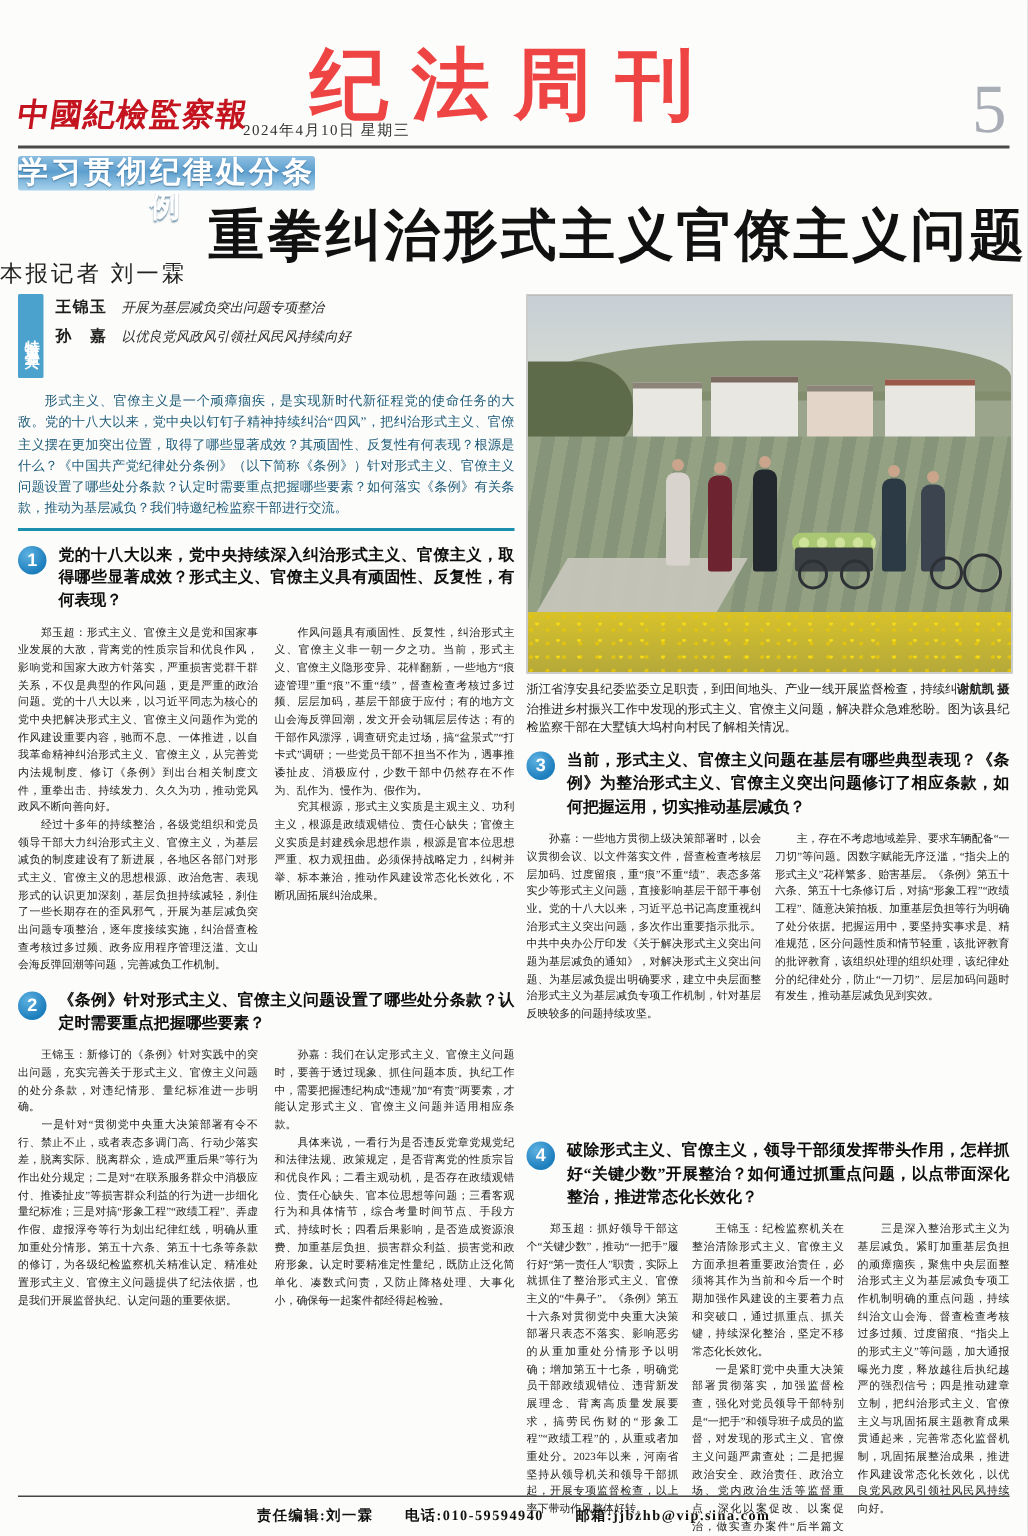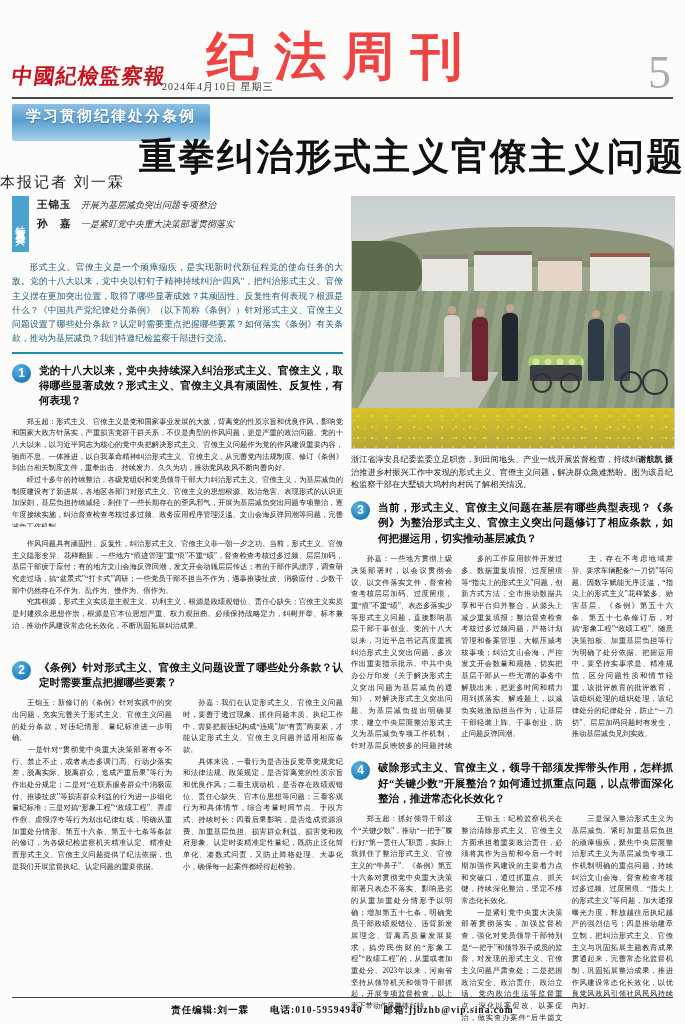--- a/index.html
+++ b/index.html
@@ -8,23 +8,23 @@
         box-shadow:0 0 6px rgba(0,0,0,.25);}
   
   .weekly-title{position:absolute;top:22px;left:0;right:0;text-align:center;
         font-size:52px;font-weight:bold;color:#ef4444;letter-spacing:16px;font-family:"Liberation Serif",serif;}
   .paper-logo{position:absolute;top:62px;left:12px;font-size:21px;font-weight:bold;color:#c41420;
         transform:skewX(-8deg);letter-spacing:1px;font-family:"Liberation Serif",serif;}
   .issue-date{position:absolute;top:80px;left:162px;font-size:10px;color:#333;letter-spacing:1px;}
   .page-number{position:absolute;top:46px;right:14px;font-size:46px;color:#a9aeb6;font-family:"Liberation Serif",serif;}
   .head-rule{position:absolute;top:97px;left:12px;right:12px;height:0;border-top:2px solid #4a4a4a;}
   
-  .series-banner{position:absolute;top:104px;left:12px;width:198px;height:37px;
+  .series-banner{position:absolute;top:104px;left:12px;width:198px;height:23px;
         background:linear-gradient(180deg,#8dbfe2 0%,#5d9fce 45%,#a7d2ec 100%);
-        color:#fff;font-weight:bold;font-size:15px;text-align:center;line-height:23px;
+        color:#fff;font-weight:bold;font-size:20px;text-align:center;line-height:23px;
         letter-spacing:2px;text-shadow:0 1px 1px rgba(30,80,120,.6);
         font-family:"Liberation Sans",sans-serif;border-radius:2px;}
   .headline{position:absolute;top:132px;left:0;right:0;text-align:right;font-size:37px;
         font-weight:bold;color:#111;letter-spacing:2px;font-family:"Liberation Serif",serif;}
   .byline{position:absolute;top:173px;left:0;right:0;text-align:left;font-size:15px;color:#222;letter-spacing:2px;}
   
   .left-col{position:absolute;top:196px;left:12px;width:331px;}
   .right-col{position:absolute;top:196px;left:351px;width:322px;}
   
   .guest-panel{display:flex;gap:8px;margin-bottom:8px;}
@@ -98,33 +98,33 @@
 
     <div class="guest-panel">
       <div class="guest-label">特邀嘉宾</div>
       <div class="guest-list">
         <div class="guest-row">
           <span class="guest-name">王锦玉</span>
           <span class="guest-title">开展为基层减负突出问题专项整治</span>
         </div>
         <div class="guest-row">
           <span class="guest-name">孙　嘉</span>
-          <span class="guest-title">一是紧盯党中央重大决策部署贯彻落实</span>
+          <span class="guest-title">以优良党风政风引领社风民风持续向好</span>
         </div>
       </div>
     </div>
 
     <div class="intro">形式主义、官僚主义是一个顽瘴痼疾，是实现新时代新征程党的使命任务的大敌。党的十八大以来，党中央以钉钉子精神持续纠治“四风”，把纠治形式主义、官僚主义摆在更加突出位置，取得了哪些显著成效？其顽固性、反复性有何表现？根源是什么？《中国共产党纪律处分条例》（以下简称《条例》）针对形式主义、官僚主义问题设置了哪些处分条款？认定时需要重点把握哪些要素？如何落实《条例》有关条款，推动为基层减负？我们特邀纪检监察干部进行交流。</div>
     <div class="intro-rule"></div>
 
     <div class="q-block">
       <div class="q-num">1</div>
       <div class="q-text">党的十八大以来，党中央持续深入纠治形式主义、官僚主义，取得哪些显著成效？形式主义、官僚主义具有顽固性、反复性，有何表现？</div>
     </div>
-    <div class="body-cols" style="height:234px;flex-direction:column;">
+    <div class="body-cols" style="height:234px;">
       <div class="body-col">　　郑玉超：形式主义、官僚主义是党和国家事业发展的大敌，背离党的性质宗旨和优良作风，影响党和国家大政方针落实，严重损害党群干群关系，不仅是典型的作风问题，更是严重的政治问题。党的十八大以来，以习近平同志为核心的党中央把解决形式主义、官僚主义问题作为党的作风建设重要内容，驰而不息、一体推进，以自我革命精神纠治形式主义、官僚主义，从完善党内法规制度、修订《条例》到出台相关制度文件，重拳出击、持续发力、久久为功，推动党风政风不断向善向好。
 　　经过十多年的持续整治，各级党组织和党员领导干部大力纠治形式主义、官僚主义，为基层减负的制度建设有了新进展，各地区各部门对形式主义、官僚主义的思想根源、政治危害、表现形式的认识更加深刻，基层负担持续减轻，刹住了一些长期存在的歪风邪气，开展为基层减负突出问题专项整治，逐年度接续实施，纠治督查检查考核过多过频、政务应用程序管理泛滥、文山会海反弹回潮等问题，完善减负工作机制。</div>
       <div class="body-col">　　作风问题具有顽固性、反复性，纠治形式主义、官僚主义非一朝一夕之功。当前，形式主义、官僚主义隐形变异、花样翻新，一些地方“痕迹管理”重“痕”不重“绩”，督查检查考核过多过频、层层加码，基层干部疲于应付；有的地方文山会海反弹回潮，发文开会动辄层层传达；有的干部作风漂浮，调查研究走过场，搞“盆景式”“打卡式”调研；一些党员干部不担当不作为，遇事推诿扯皮、消极应付，少数干部中仍然存在不作为、乱作为、慢作为、假作为。
 　　究其根源，形式主义实质是主观主义、功利主义，根源是政绩观错位、责任心缺失；官僚主义实质是封建残余思想作祟，根源是官本位思想严重、权力观扭曲。必须保持战略定力，纠树并举、标本兼治，推动作风建设常态化长效化，不断巩固拓展纠治成果。</div>
     </div>
 
     <div class="q-block" style="margin-top:10px;">
       <div class="q-num">2</div>
       <div class="q-text">《条例》针对形式主义、官僚主义问题设置了哪些处分条款？认定时需要重点把握哪些要素？</div>
     </div>
@@ -169,21 +169,20 @@
       <span class="credit">谢航凯 摄</span>
       <span>浙江省淳安县纪委监委立足职责，到田间地头、产业一线开展监督检查，持续纠治推进乡村振兴工作中发现的形式主义、官僚主义问题，解决群众急难愁盼。图为该县纪检监察干部在大墅镇大坞村向村民了解相关情况。</span>
     </div>
 
     <div class="q-block">
       <div class="q-num">3</div>
       <div class="q-text">当前，形式主义、官僚主义问题在基层有哪些典型表现？《条例》为整治形式主义、官僚主义突出问题修订了相应条款，如何把握运用，切实推动基层减负？</div>
     </div>
     <div class="body-cols" style="height:198px;gap:9px;">
       <div class="body-col">　　孙嘉：一些地方贯彻上级决策部署时，以会议贯彻会议、以文件落实文件，督查检查考核层层加码、过度留痕，重“痕”不重“绩”、表态多落实少等形式主义问题，直接影响基层干部干事创业。党的十八大以来，习近平总书记高度重视纠治形式主义突出问题，多次作出重要指示批示。中共中央办公厅印发《关于解决形式主义突出问题为基层减负的通知》，对解决形式主义突出问题、为基层减负提出明确要求，建立中央层面整治形式主义为基层减负专项工作机制，针对基层反映较多的问题持续攻坚。</div>
-      <div class="body-col">　　多的工作应用软件开发过多、数据重复填报、过度留痕等“指尖上的形式主义”问题，创新方式方法，全市推动数据共享和平台归并整合，从源头上减少重复填报；整治督查检查考核过多过频问题，严格计划管理和备案管理，大幅压减考核事项；纠治文山会海，严控发文开会数量和规格，切实把基层干部从一些无谓的事务中解脱出来，把更多时间和精力用到抓落实、解难题上，以减负实效激励担当作为，让基层干部轻装上阵、干事创业，防止问题反弹回潮。</div>
       <div class="body-col">　　主，存在不考虑地域差异、要求车辆配备“一刀切”等问题。因数字赋能无序泛滥，“指尖上的形式主义”花样繁多、贻害基层。《条例》第五十六条、第五十七条修订后，对搞“形象工程”“政绩工程”、随意决策拍板、加重基层负担等行为明确了处分依据。把握运用中，要坚持实事求是、精准规范，区分问题性质和情节轻重，该批评教育的批评教育，该组织处理的组织处理，该纪律处分的纪律处分，防止“一刀切”、层层加码问题时有发生，推动基层减负见到实效。</div>
     </div>
 
     <div class="q-block" style="margin-top:9px;">
       <div class="q-num">4</div>
       <div class="q-text">破除形式主义、官僚主义，领导干部须发挥带头作用，怎样抓好“关键少数”开展整治？如何通过抓重点问题，以点带面深化整治，推进常态化长效化？</div>
     </div>
     <div class="body-cols" style="height:208px;gap:9px;">
       <div class="body-col">　　郑玉超：抓好领导干部这个“关键少数”，推动“一把手”履行好“第一责任人”职责，实际上就抓住了整治形式主义、官僚主义的“牛鼻子”。《条例》第五十六条对贯彻党中央重大决策部署只表态不落实、影响恶劣的从重加重处分情形予以明确；增加第五十七条，明确党员干部政绩观错位、违背新发展理念、背离高质量发展要求，搞劳民伤财的“形象工程”“政绩工程”的，从重或者加重处分。2023年以来，河南省坚持从领导机关和领导干部抓起，开展专项监督检查，以上率下带动作风整体好转。</div>
       <div class="body-col">　　王锦玉：纪检监察机关在整治清除形式主义、官僚主义方面承担着重要政治责任，必须将其作为当前和今后一个时期加强作风建设的主要着力点和突破口，通过抓重点、抓关键，持续深化整治，坚定不移常态化长效化。

